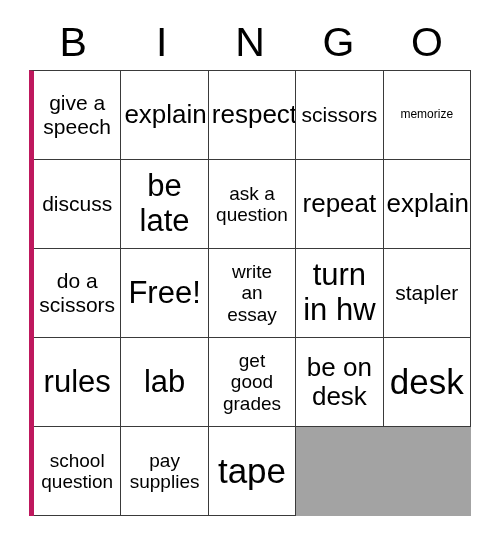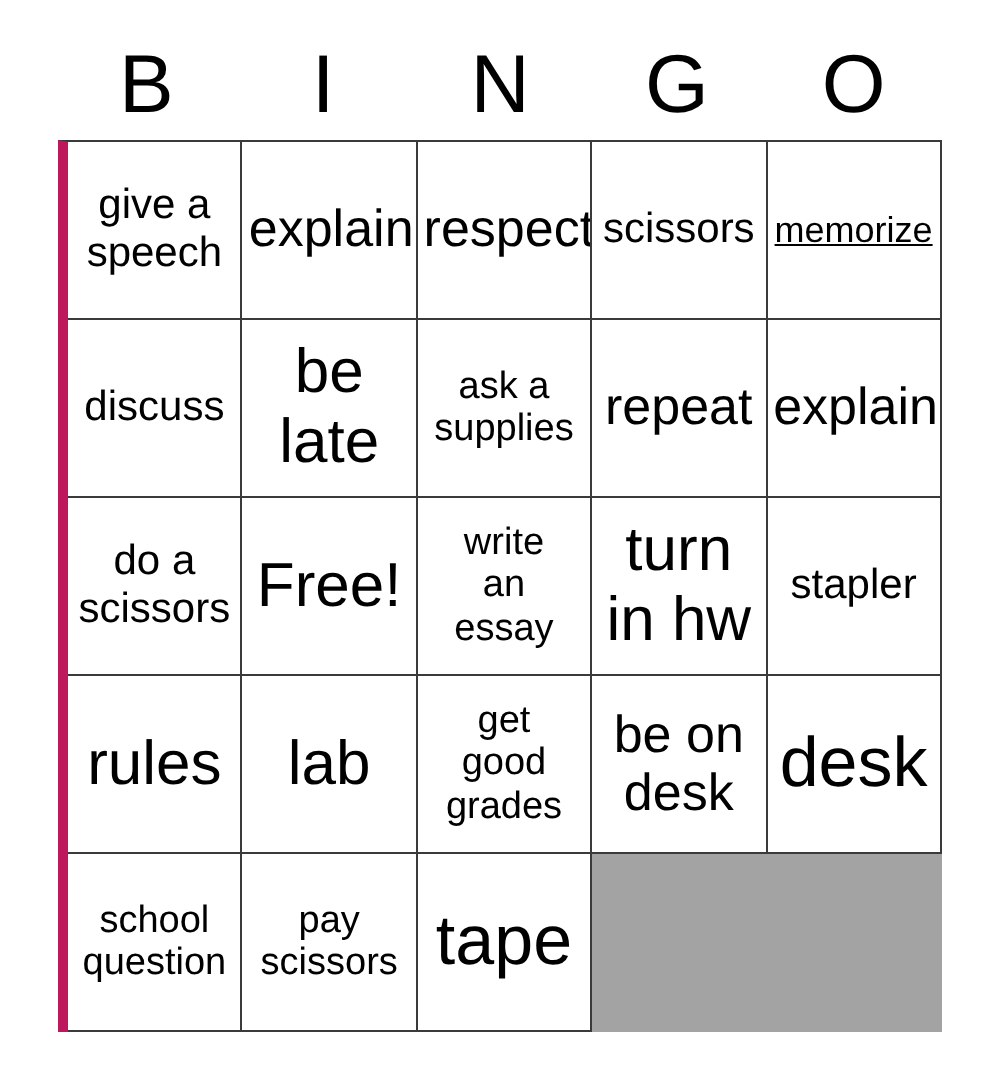--- a/index.html
+++ b/index.html
@@ -76,21 +76,21 @@
 
   .bingo-cell .cell-text {
     display: block;
     width: 100%;
     line-height: 1.12;
     white-space: pre-line;
     color: #000000;
   }
 
   
-  .sz-xs .cell-text { font-size: 18px; text-decoration: underline; }
+  .sz-xs .cell-text { font-size: 12px; }
   .sz-s  .cell-text { font-size: 19px; }
   .sz-m  .cell-text { font-size: 21px; }
   .sz-l  .cell-text { font-size: 26px; }
   .sz-xl .cell-text { font-size: 31px; }
   .sz-xxl .cell-text { font-size: 35px; }
 </style>
 </head>
 <body>
 
 <div id="bingo-card">
@@ -124,21 +124,21 @@
 
     <div class="bingo-cell sz-m">
         <span class="cell-text">discuss</span>
       </div>
     <div class="bingo-cell sz-xl">
         <span class="cell-text">be
 late</span>
       </div>
     <div class="bingo-cell sz-s">
         <span class="cell-text">ask a
-supplies</span>
+question</span>
       </div>
     <div class="bingo-cell sz-l">
         <span class="cell-text">repeat</span>
       </div>
     <div class="bingo-cell sz-l">
         <span class="cell-text">explain</span>
       </div>
 
     <div class="bingo-cell sz-m">
         <span class="cell-text">do a
@@ -178,20 +178,20 @@
 
     <div class="bingo-cell sz-xxl">
         <span class="cell-text">desk</span>
       </div>
     <div class="bingo-cell sz-s">
         <span class="cell-text">school
 question</span>
       </div>
     <div class="bingo-cell sz-s">
         <span class="cell-text">pay
-scissors</span>
+supplies</span>
       </div>
     <div class="bingo-cell sz-xxl">
         <span class="cell-text">tape</span>
       </div>
   </div>
 
 </div>
 
 </body></html>

